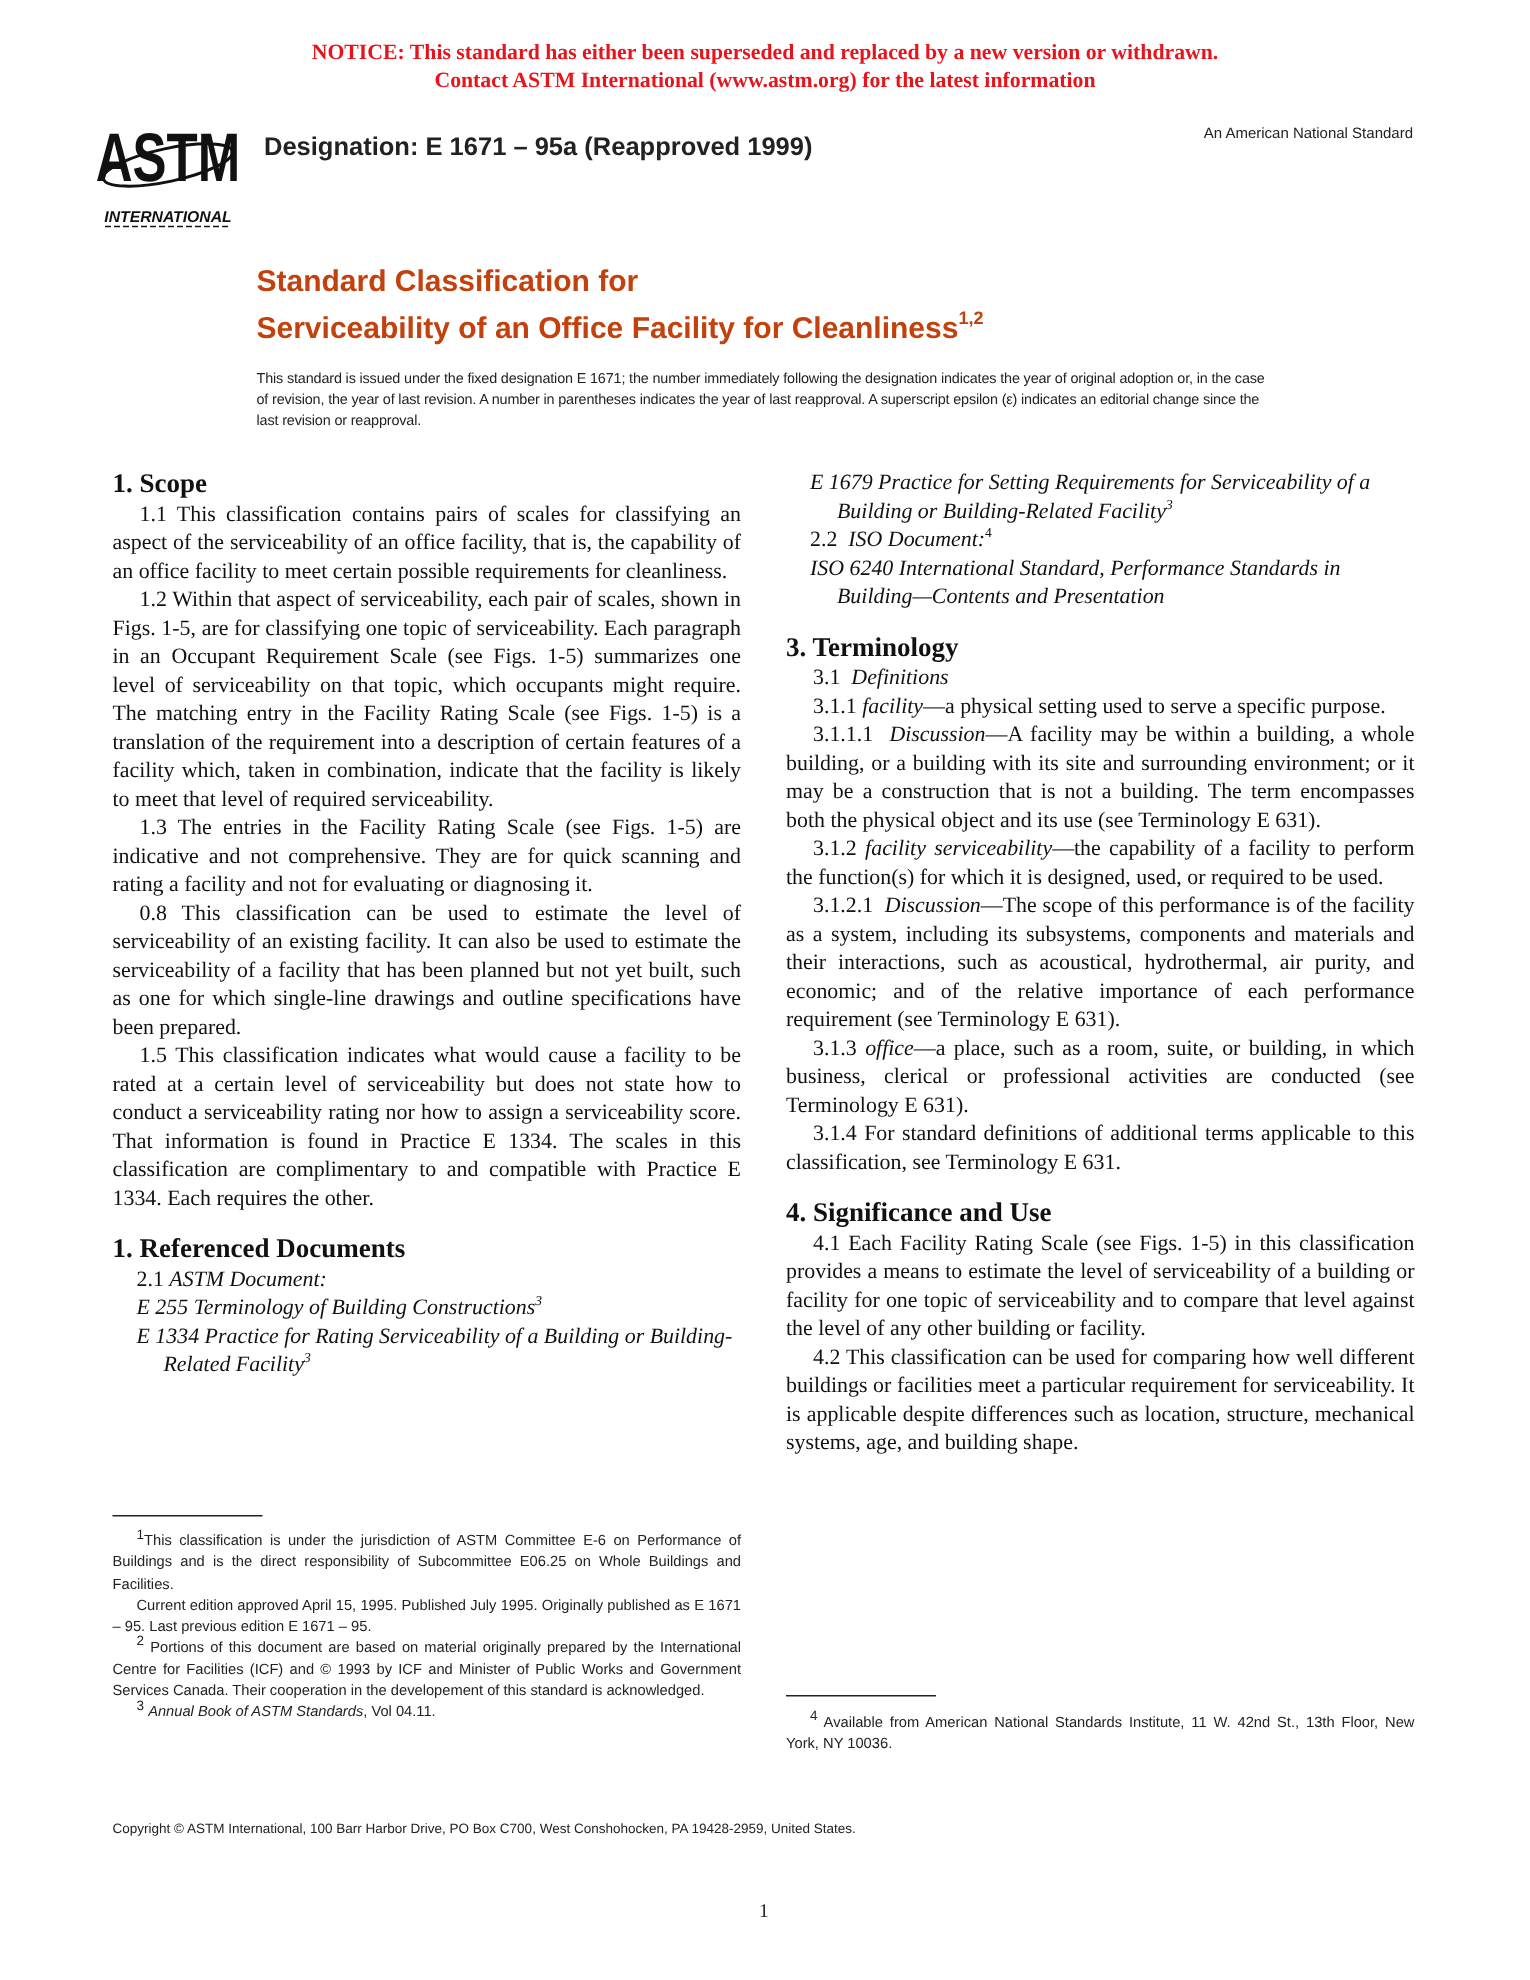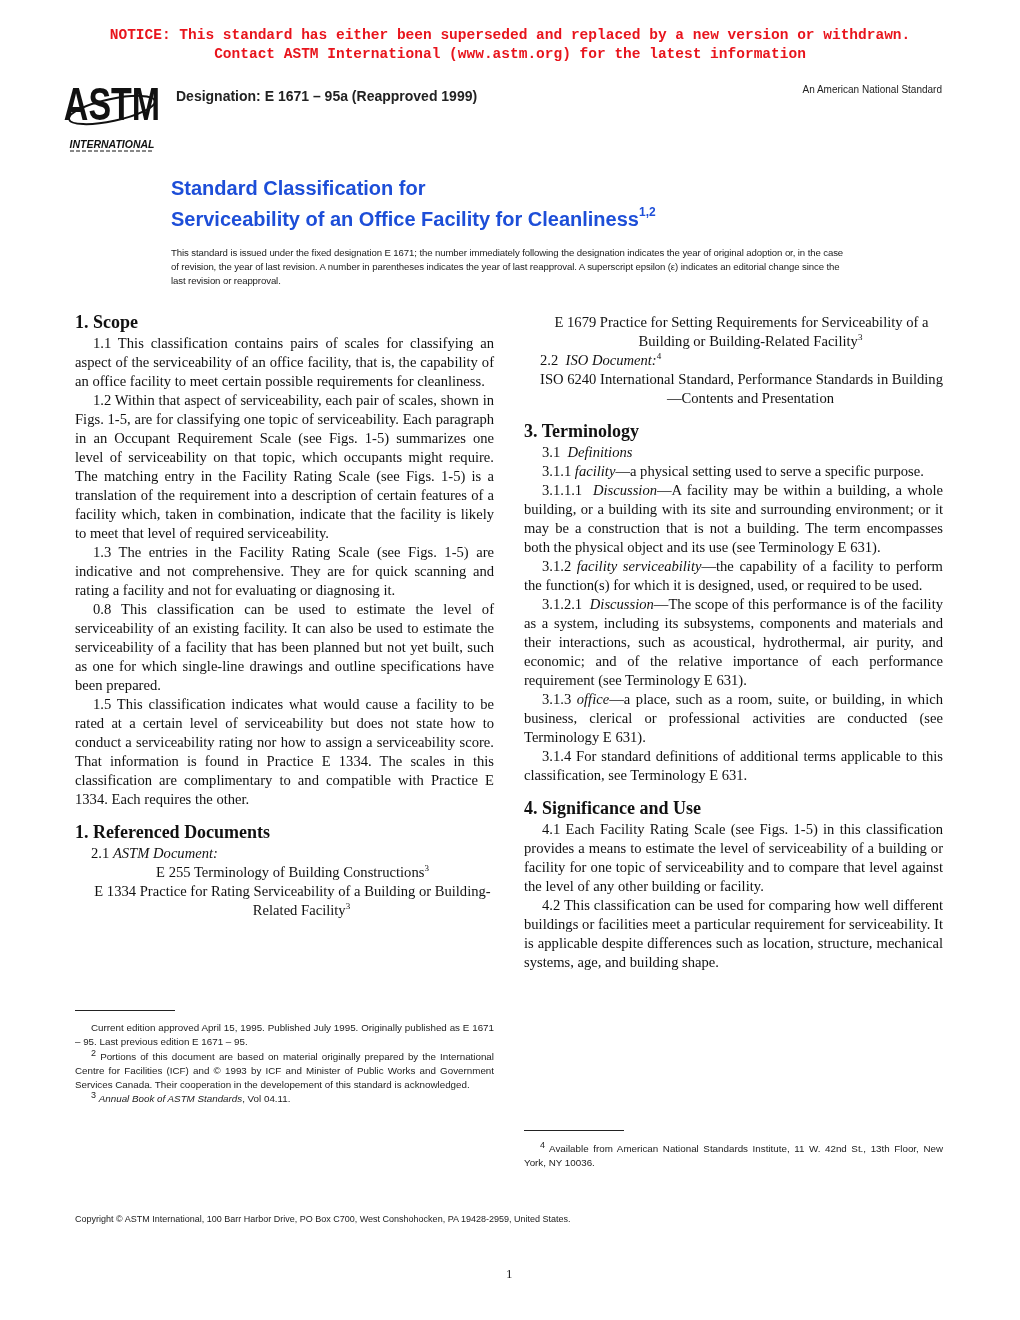--- a/index.html
+++ b/index.html
@@ -1,35 +1,35 @@
 <!DOCTYPE html>
 <html><head>
   <meta charset="utf-8">
   <style>
     html, body { margin: 0; padding: 0; background: #ffffff; }
     body { width: 1020px; height: 1320px; position: relative; overflow: hidden; color: #111; }
     .abs { position: absolute; }
     .notice { left: 0; width: 1020px; top: 26px; text-align: center; color: #e8141c;
-      font-family: Liberation Mono, monospace; font-weight: bold; font-size: 14.5px; line-height: 19px; }
+      font-family: Liberation Serif, serif; font-weight: bold; font-size: 14.5px; line-height: 19px; }
     .logo { left: 64px; top: 80px; width: 96px; height: 72px; }
     .designation { left: 176px; top: 88px; font-family: "Liberation Sans", sans-serif; font-weight: bold;
-      font-size: 14px; color: #222; }
+      font-size: 17px; color: #222; }
     .ans { right: 78px; top: 84px; font-family: "Liberation Sans", sans-serif; font-size: 10px; color: #222; }
     .title { left: 171px; top: 175px; font-family: "Liberation Sans", sans-serif; font-weight: bold;
-      font-size: 20px; line-height: 26px; color: #1d4ed8; }
+      font-size: 20px; line-height: 26px; color: #c2410c; }
     .title sup { font-size: 12px; position: relative; top: -2px; }
     .issued { left: 171px; top: 246px; width: 680px; font-family: "Liberation Sans", sans-serif;
       font-size: 9.6px; line-height: 14px; color: #222; letter-spacing: -0.1px; }
     .col { font-family: "Liberation Serif", serif; font-size: 14.6px; line-height: 19px; color: #111; text-align: justify; }
     .col-left { left: 75px; top: 313px; width: 419px; }
     .col-right { left: 524px; top: 313px; width: 419px; }
     .h { font-weight: bold; margin: 0 0 2px 0; font-size: 18px; }
     .h.spaced { margin-top: 14px; }
     p { margin: 0; text-indent: 18px; }
-    .ref { text-indent: -18px; padding-left: 34px; text-align: center; }
+    .ref { text-indent: -18px; padding-left: 34px; text-align: left; font-style: italic; }
     .refhead { text-indent: 16px; }
     sup.fn { font-size: 9px; line-height: 0; }
     i { font-style: italic; }
     .fnrule { height: 1px; background: #222; width: 100px; }
     .fnrule-left { left: 75px; top: 1010px; }
     .fnrule-right { left: 524px; top: 1130px; }
     .foot { font-family: "Liberation Sans", sans-serif; font-size: 9.8px; line-height: 14.3px; color: #222; text-align: justify; }
     .foot p { text-indent: 16px; }
     .foot-left { left: 75px; top: 1021px; width: 419px; }
     .foot-right { left: 524px; top: 1142px; width: 419px; }
@@ -91,20 +91,21 @@
   <p><span>3.1.3</span> <i>office</i><span>—a place, such as a room, suite, or building, in which business, clerical or professional activities are conducted (see Terminology E 631).</span></p>
   <p>3.1.4  For standard definitions of additional terms applicable to this classification, see Terminology E 631.</p>
 
   <div class="h spaced">4.  Significance and Use</div>
   <p>4.1 Each Facility Rating Scale (see Figs. 1-5) in this classification provides a means to estimate the level of serviceability of a building or facility for one topic of serviceability and to compare that level against the level of any other building or facility.</p>
   <p>4.2  This classification can be used for comparing how well different buildings or facilities meet a particular requirement for serviceability. It is applicable despite differences such as location, structure, mechanical systems, age, and building shape.</p>
 </div>
 
 <div class="abs fnrule fnrule-left"></div>
 <div class="abs foot foot-left">
+  <p><sup class="fn">1</sup><span>This classification is under the jurisdiction of ASTM Committee E-6 on Performance of Buildings and is the direct responsibility of Subcommittee E06.25 on Whole Buildings and Facilities.</span></p>
   <p>Current edition approved April 15, 1995. Published July 1995. Originally published as E 1671 – 95. Last previous edition E 1671 – 95.</p>
   <p><sup class="fn">2</sup> <span>Portions of this document are based on material originally prepared by the International Centre for Facilities (ICF) and © 1993 by ICF and Minister of Public Works and Government Services Canada. Their cooperation in the developement of this standard is acknowledged.</span></p>
   <p><sup class="fn">3</sup> <i>Annual Book of ASTM Standards</i><span>, Vol 04.11.</span></p>
 </div>
 
 <div class="abs fnrule fnrule-right"></div>
 <div class="abs foot foot-right">
   <p><sup class="fn">4</sup> <span>Available from American National Standards Institute, 11 W. 42nd St., 13th Floor, New York, NY 10036.</span></p>
 </div>
 

